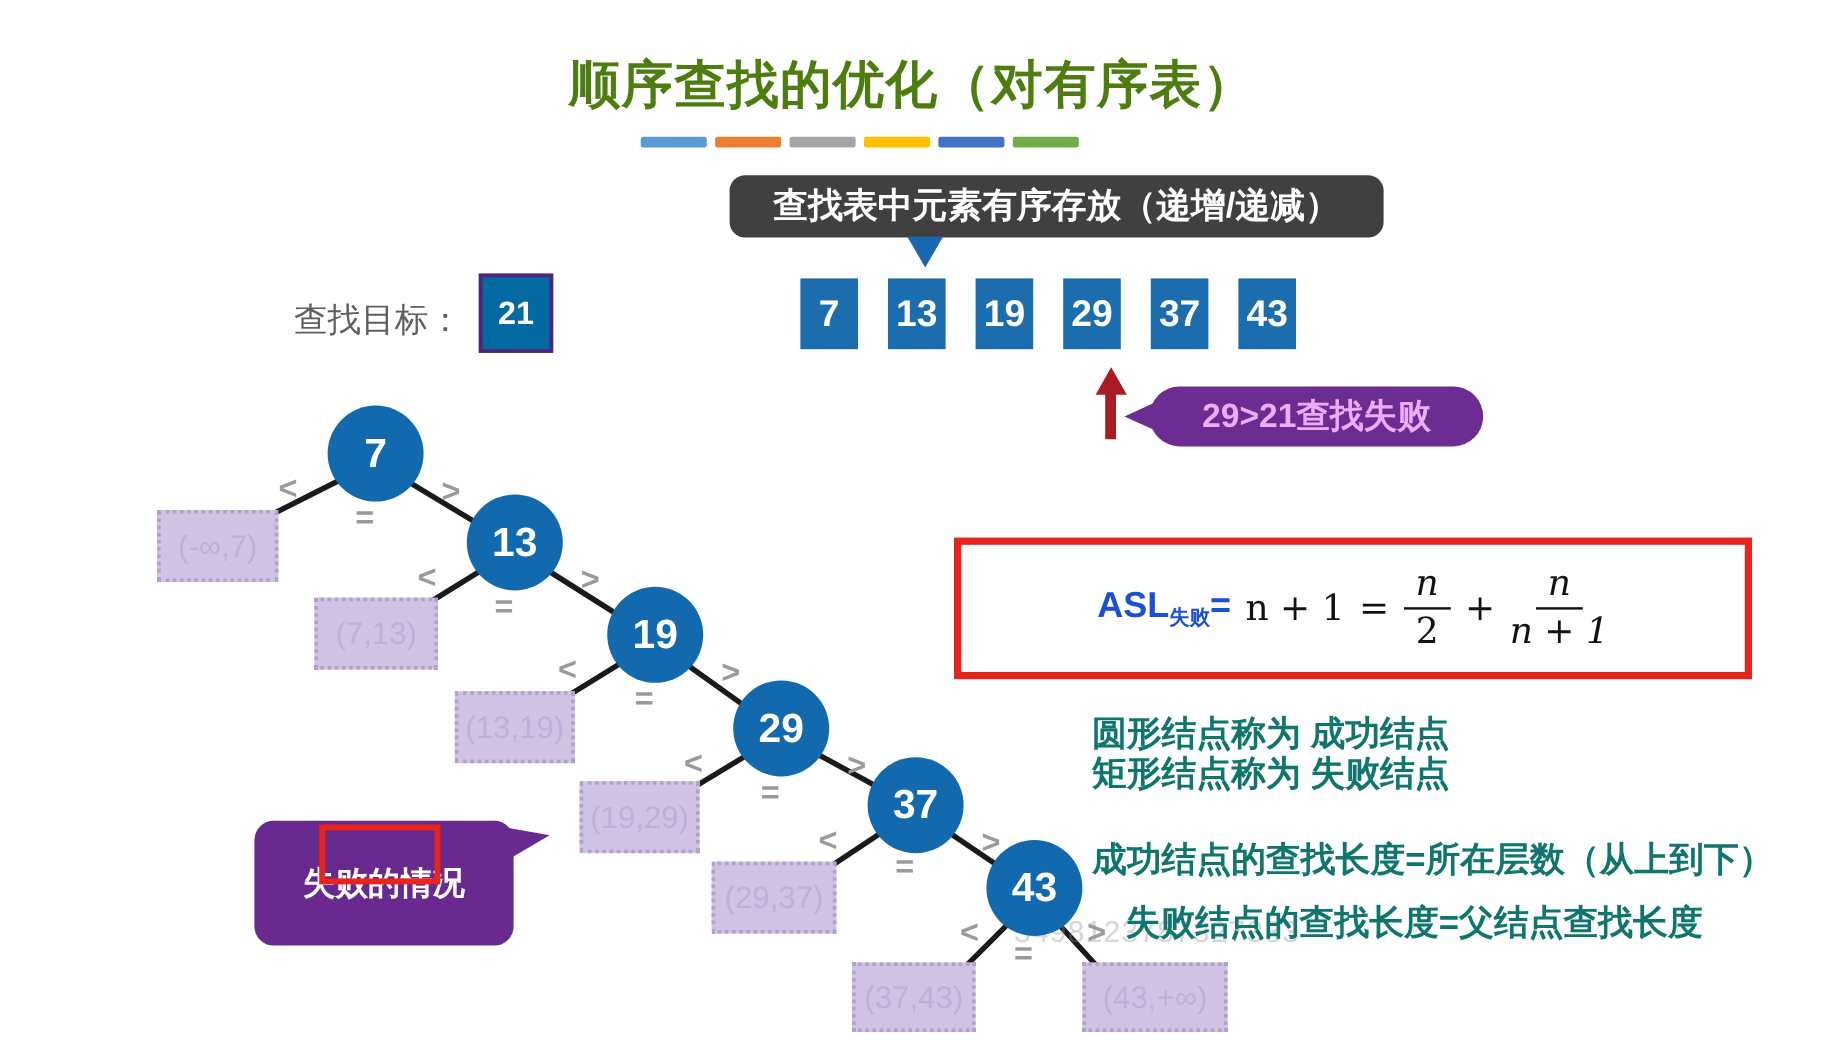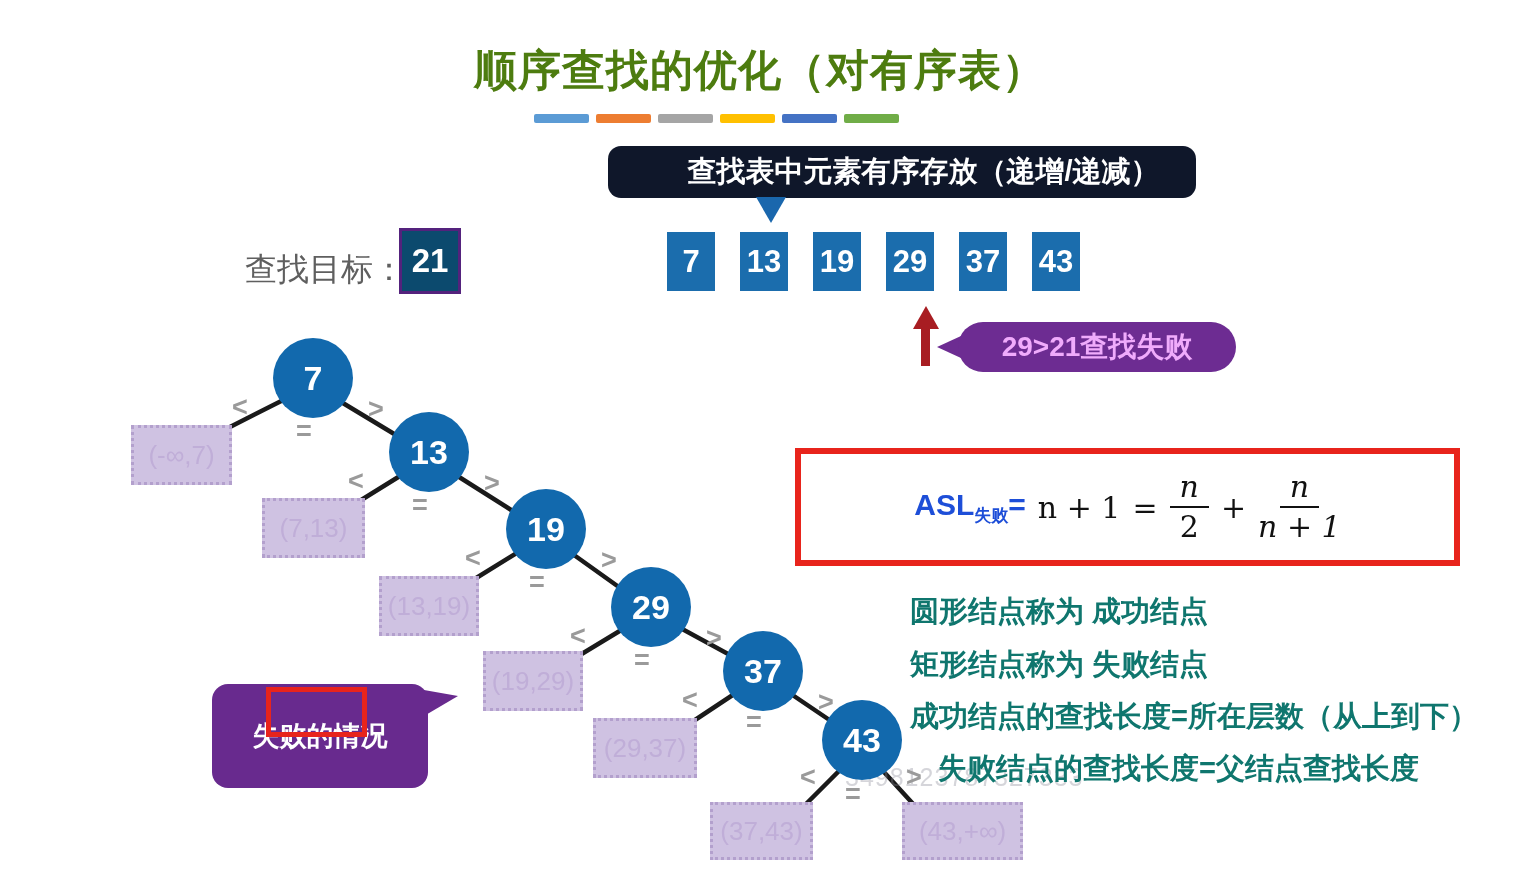--- a/index.html
+++ b/index.html
@@ -10,34 +10,34 @@
   
   .title{
     position:absolute;left:430px;top:42px;width:660px;text-align:center;
     font-size:43px;font-weight:bold;color:#4d7c0f;letter-spacing:1px;
   }
   .bars{position:absolute;left:534px;top:114px;display:flex;gap:7px;}
   .bars .bar{width:55px;height:9px;border-radius:2px;}
   
   .callout-top{
     position:absolute;left:608px;top:146px;width:545px;height:52px;
-    background:#0f172a;border-radius:13px;color:#fff;font-size:29px;
-    font-weight:bold;display:flex;align-items:center;justify-content:center;padding-left:43px;
+    background:#404040;border-radius:13px;color:#fff;font-size:29px;
+    font-weight:bold;display:flex;align-items:center;justify-content:center;
   }
   .callout-top-tail{
     position:absolute;left:756px;top:197px;width:0;height:0;
     border-left:15px solid transparent;border-right:15px solid transparent;
     border-top:26px solid #1a67ad;
   }
   
-  .target-label{position:absolute;left:245px;top:248px;font-size:32px;color:#5f5f5f;}
+  .target-label{position:absolute;left:245px;top:248px;font-size:28px;color:#5f5f5f;}
   .target-box{
     position:absolute;left:399px;top:228px;width:62px;height:66px;
-    background:#0c4a6e;border:3px solid #54227d;box-sizing:border-box;
-    color:#fff;font-size:33px;font-weight:bold;
+    background:#0369a1;border:3px solid #54227d;box-sizing:border-box;
+    color:#fff;font-size:27px;font-weight:bold;
     display:flex;align-items:center;justify-content:center;
   }
   
   .value-row{position:absolute;left:667px;top:232px;display:flex;gap:25px;}
   .value-row .cell{
     width:48px;height:59px;background:#1b6dad;color:#fff;font-size:31px;
     font-weight:bold;display:flex;align-items:center;justify-content:center;
   }
   
   .arrow-head{
@@ -157,21 +157,21 @@
       <span class="den">2</span>
     </span>
     <span class="math-op">+</span>
     <span class="frac math">
       <span class="num it">n</span>
       <span class="den it">n + 1</span>
     </span>
   </div>
 
   <div class="red-note" style="top:592px;">圆形结点称为 成功结点</div>
-  <div class="red-note" style="top:645px;">矩形结点称为 失败结点</div>
+  <div class="red-note" style="top:625px;">矩形结点称为 失败结点</div>
   <div class="red-note" style="top:697px;">成功结点的查找长度=所在层数（从上到下）</div>
   <div class="red-note" style="top:749px;margin-left:28px;">失败结点的查找长度=父结点查找长度</div>
 
   <svg class="edges" width="1539" height="872">
     <g stroke="#1a1a1a" stroke-width="4.5" stroke-linecap="round">
       <line x1="313" y1="385" x2="228" y2="428"></line>
       <line x1="313" y1="385" x2="429" y2="455"></line>
       <line x1="429" y1="458" x2="358" y2="502"></line>
       <line x1="429" y1="458" x2="546" y2="532"></line>
       <line x1="546" y1="535" x2="473" y2="580"></line>

